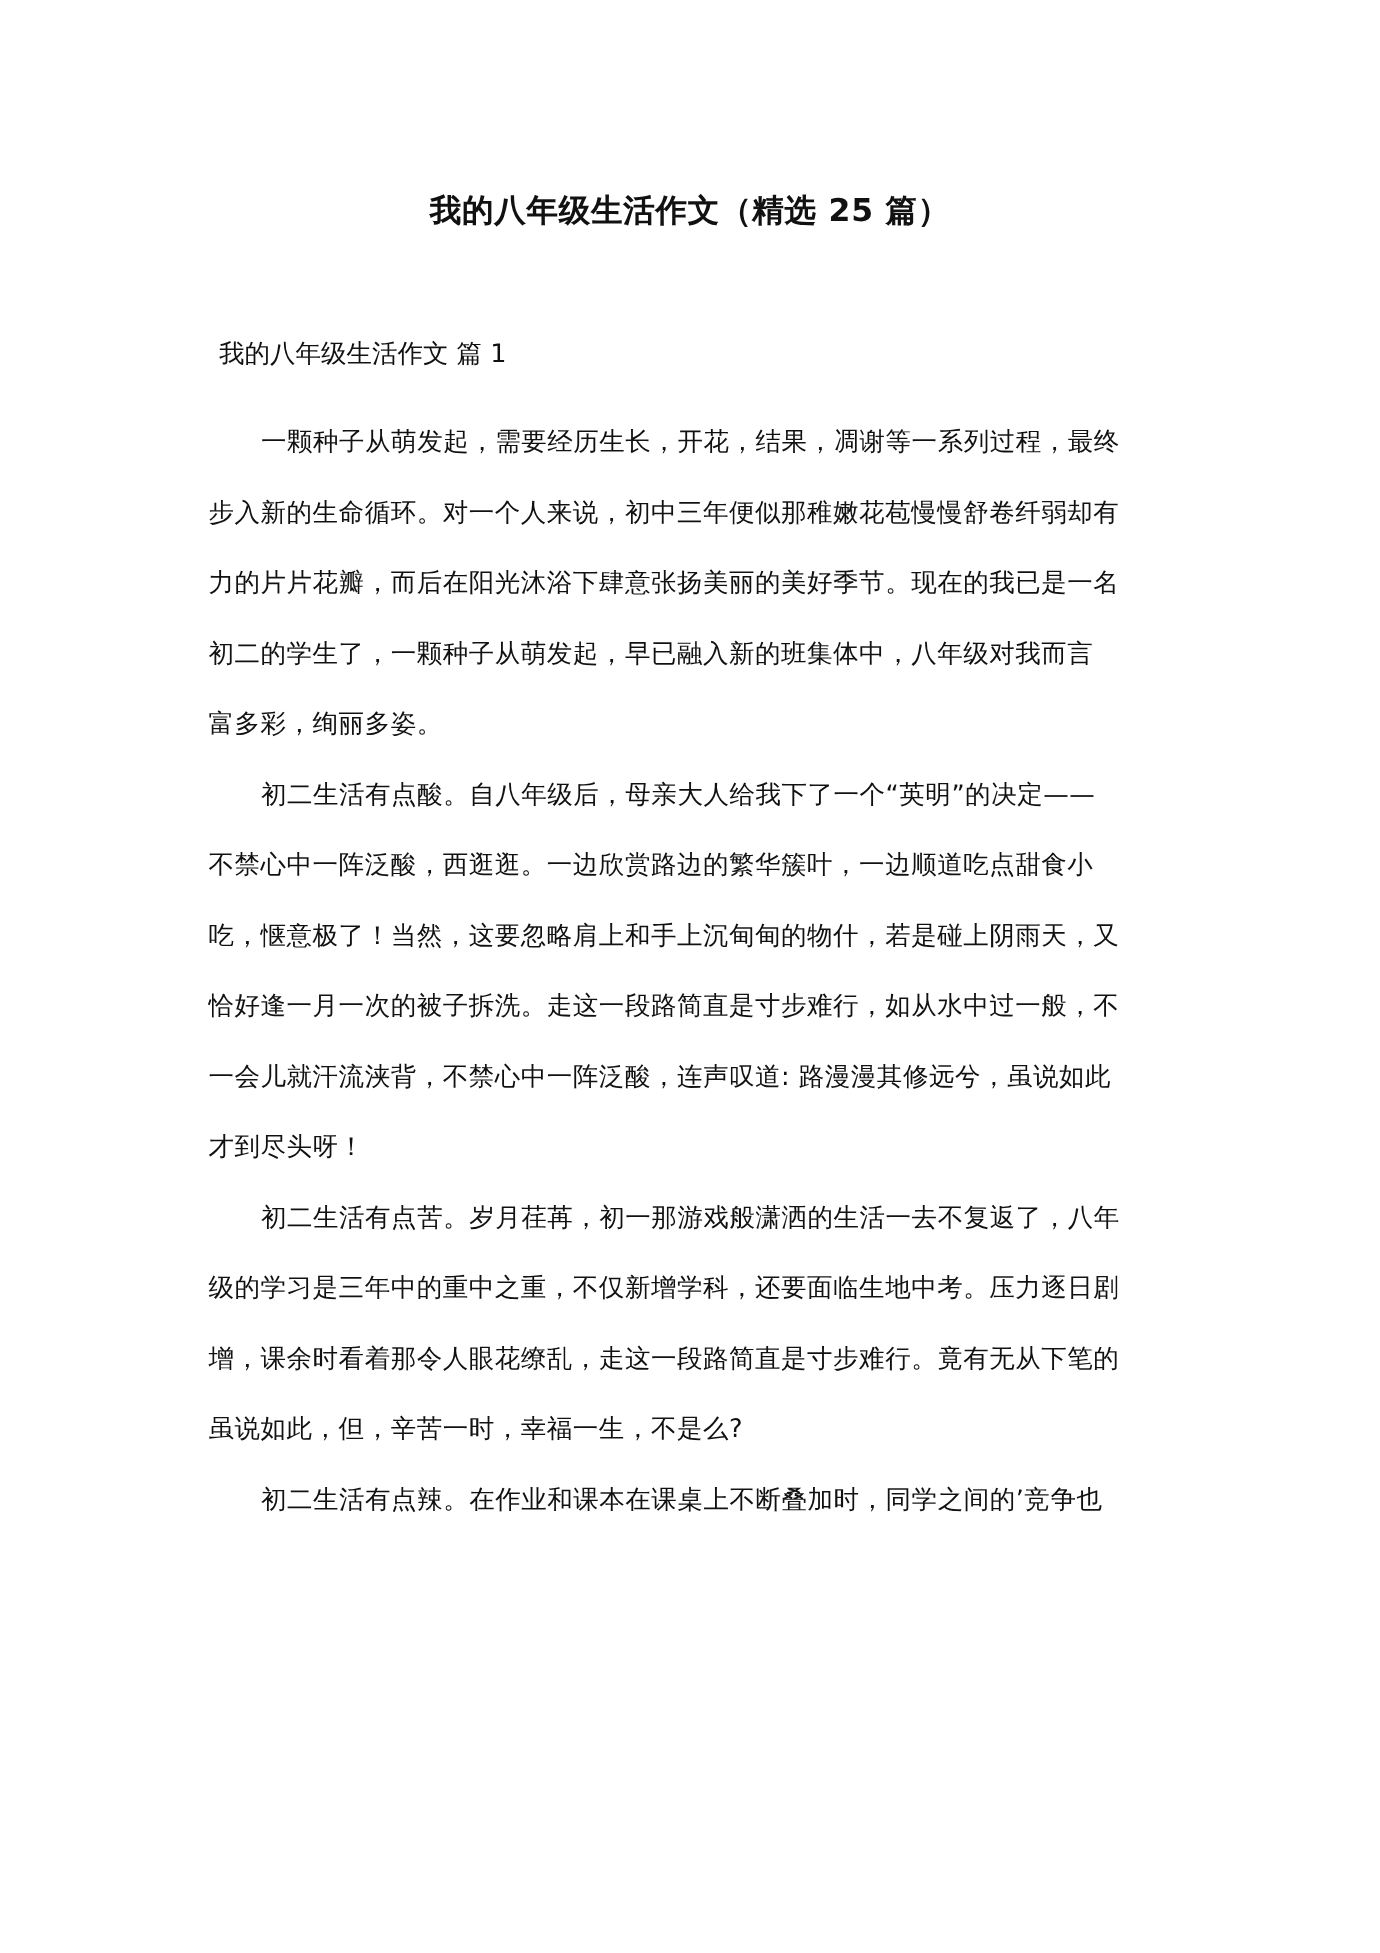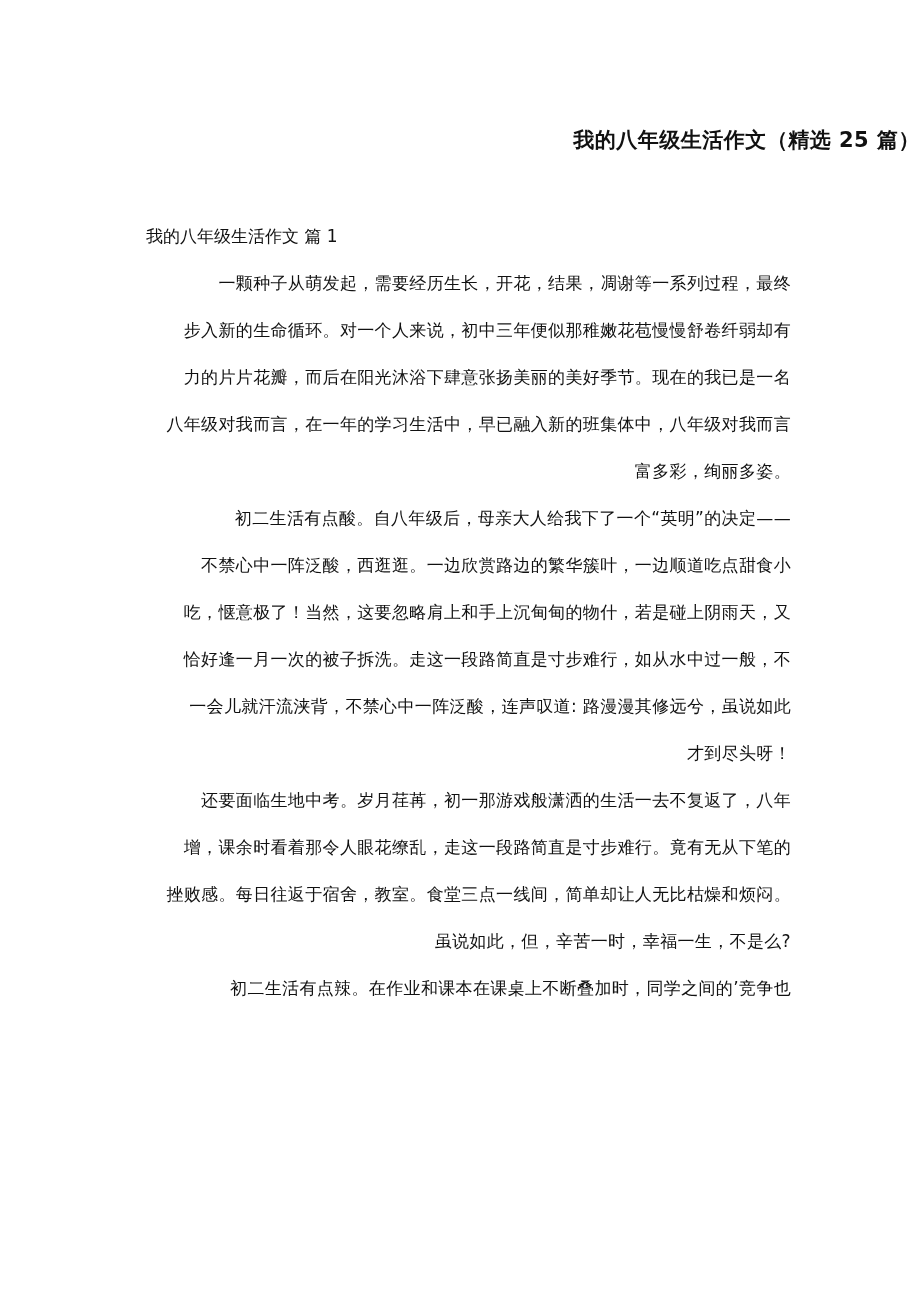--- a/index.html
+++ b/index.html
@@ -1,42 +1,42 @@
 <!DOCTYPE html>
 <html><head>
 <meta charset="utf-8">
 <style>
   html, body { margin: 0; padding: 0; background: #ffffff; }
   body { width: 920px; height: 1302px; overflow: hidden; position: relative;
          font-family: "DejaVu Sans", "Liberation Sans", sans-serif; color: #111; }
   .page { position: absolute; left: 0; top: 0; width: 920px; height: 1302px; }
-  .title { position: absolute; top: 124px; left: 0; width: 920px; text-align: right;
+  .title { position: absolute; top: 124px; left: 0; width: 920px; text-align: center;
            font-size: 21px; font-weight: bold; line-height: 32px; letter-spacing: 0.5px; }
   .heading { position: absolute; top: 222px; left: 146px; font-size: 17px; line-height: 28px; }
-  .body { position: absolute; top: 268px; left: 139px; width: 652px; text-align: right; }
+  .body { position: absolute; top: 280px; left: 139px; width: 652px; }
   .line { font-size: 17px; height: 47px; line-height: 30px; white-space: nowrap; letter-spacing: 0.35px; }
   .indent { padding-left: 35px; }
 </style>
 </head>
 <body>
 
 <div class="page">
   <div class="title">我的八年级生活作文（精选 25 篇）</div>
   <div class="heading">我的八年级生活作文 篇 1</div>
   <div class="body">
     <div class="line indent">一颗种子从萌发起，需要经历生长，开花，结果，凋谢等一系列过程，最终</div>
     <div class="line">步入新的生命循环。对一个人来说，初中三年便似那稚嫩花苞慢慢舒卷纤弱却有</div>
     <div class="line">力的片片花瓣，而后在阳光沐浴下肆意张扬美丽的美好季节。现在的我已是一名</div>
-    <div class="line">八年级对我而言，在一年的学习生活中，早已融入新的班集体中，八年级对我而言</div>
+    <div class="line">初二的学生了，一颗种子从萌发起，早已融入新的班集体中，八年级对我而言</div>
     <div class="line">富多彩，绚丽多姿。</div>
     <div class="line indent">初二生活有点酸。自八年级后，母亲大人给我下了一个“英明”的决定——</div>
     <div class="line">不禁心中一阵泛酸，西逛逛。一边欣赏路边的繁华簇叶，一边顺道吃点甜食小</div>
     <div class="line">吃，惬意极了！当然，这要忽略肩上和手上沉甸甸的物什，若是碰上阴雨天，又</div>
     <div class="line">恰好逢一月一次的被子拆洗。走这一段路简直是寸步难行，如从水中过一般，不</div>
     <div class="line">一会儿就汗流浃背，不禁心中一阵泛酸，连声叹道: 路漫漫其修远兮，虽说如此</div>
     <div class="line">才到尽头呀！</div>
-    <div class="line indent">还要面临生地中考。岁月荏苒，初一那游戏般潇洒的生活一去不复返了，八年</div>
+    <div class="line indent">初二生活有点苦。岁月荏苒，初一那游戏般潇洒的生活一去不复返了，八年</div>
+    <div class="line">级的学习是三年中的重中之重，不仅新增学科，还要面临生地中考。压力逐日剧</div>
     <div class="line">增，课余时看着那令人眼花缭乱，走这一段路简直是寸步难行。竟有无从下笔的</div>
-    <div class="line">挫败感。每日往返于宿舍，教室。食堂三点一线间，简单却让人无比枯燥和烦闷。</div>
     <div class="line">虽说如此，但，辛苦一时，幸福一生，不是么?</div>
     <div class="line indent">初二生活有点辣。在作业和课本在课桌上不断叠加时，同学之间的’竞争也</div>
   </div>
 </div>
 
 </body></html>

